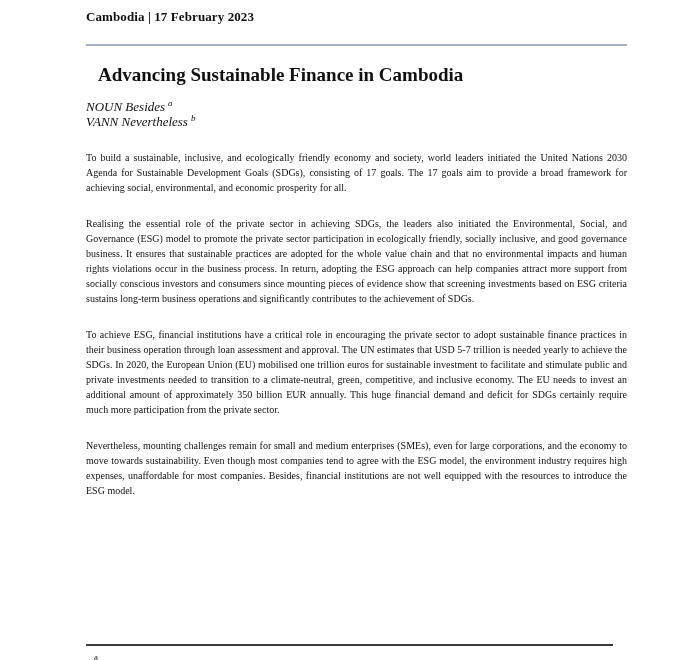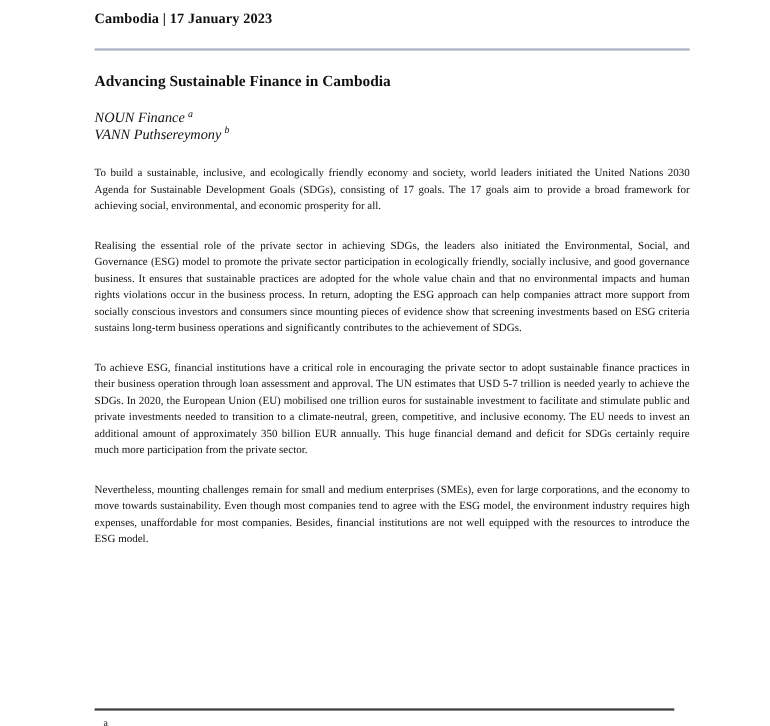--- a/index.html
+++ b/index.html
@@ -26,22 +26,22 @@
     font-size: 13px;
     line-height: 15px;
     letter-spacing: 0.1px;
   }
   .top-rule {
     margin-top: 20px;
     height: 2px;
     background: #a6b0c0;
   }
   .title {
-    margin: 17px 0 0 0;
-    font-size: 14px;
+    margin: 17px 0 0 12px;
+    font-size: 19px;
     line-height: 23px;
     font-weight: bold;
   }
   .authors {
     margin-top: 13px;
     font-style: italic;
     font-size: 13px;
     line-height: 15px;
   }
   .author-line sup {
@@ -70,32 +70,32 @@
     font-size: 9px;
     line-height: 10px;
   }
 </style>
 </head>
 <body>
 
 <div class="page">
   <div class="content">
 
-    <div class="eyebrow">Cambodia | 17 January 2023</div>
+    <div class="eyebrow">Cambodia | 17 February 2023</div>
 
     <div class="top-rule"></div>
 
     <h1 class="title">Advancing Sustainable Finance in Cambodia</h1>
 
     <div class="authors">
       <div class="author-line">
-        <span>NOUN Finance</span><sup>a</sup>
+        <span>NOUN Besides</span><sup>a</sup>
       </div>
       <div class="author-line">
-        <span>VANN Puthsereymony</span><sup>b</sup>
+        <span>VANN Nevertheless</span><sup>b</sup>
       </div>
     </div>
 
     <p class="body">To build a sustainable, inclusive, and ecologically friendly economy and society, world leaders initiated the United Nations 2030 Agenda for Sustainable Development Goals (SDGs), consisting of 17 goals. The 17 goals aim to provide a broad framework for achieving social, environmental, and economic prosperity for all.</p>
 
     <p class="body">Realising the essential role of the private sector in achieving SDGs, the leaders also initiated the Environmental, Social, and Governance (ESG) model to promote the private sector participation in ecologically friendly, socially inclusive, and good governance business. It ensures that sustainable practices are adopted for the whole value chain and that no environmental impacts and human rights violations occur in the business process. In return, adopting the ESG approach can help companies attract more support from socially conscious investors and consumers since mounting pieces of evidence show that screening investments based on ESG criteria sustains long-term business operations and significantly contributes to the achievement of SDGs.</p>
 
     <p class="body">To achieve ESG, financial institutions have a critical role in encouraging the private sector to adopt sustainable finance practices in their business operation through loan assessment and approval. The UN estimates that USD 5-7 trillion is needed yearly to achieve the SDGs. In 2020, the European Union (EU) mobilised one trillion euros for sustainable investment to facilitate and stimulate public and private investments needed to transition to a climate-neutral, green, competitive, and inclusive economy. The EU needs to invest an additional amount of approximately 350 billion EUR annually. This huge financial demand and deficit for SDGs certainly require much more participation from the private sector.</p>
 
     <p class="body">Nevertheless, mounting challenges remain for small and medium enterprises (SMEs), even for large corporations, and the economy to move towards sustainability. Even though most companies tend to agree with the ESG model, the environment industry requires high expenses, unaffordable for most companies. Besides, financial institutions are not well equipped with the resources to introduce the ESG model.</p>

